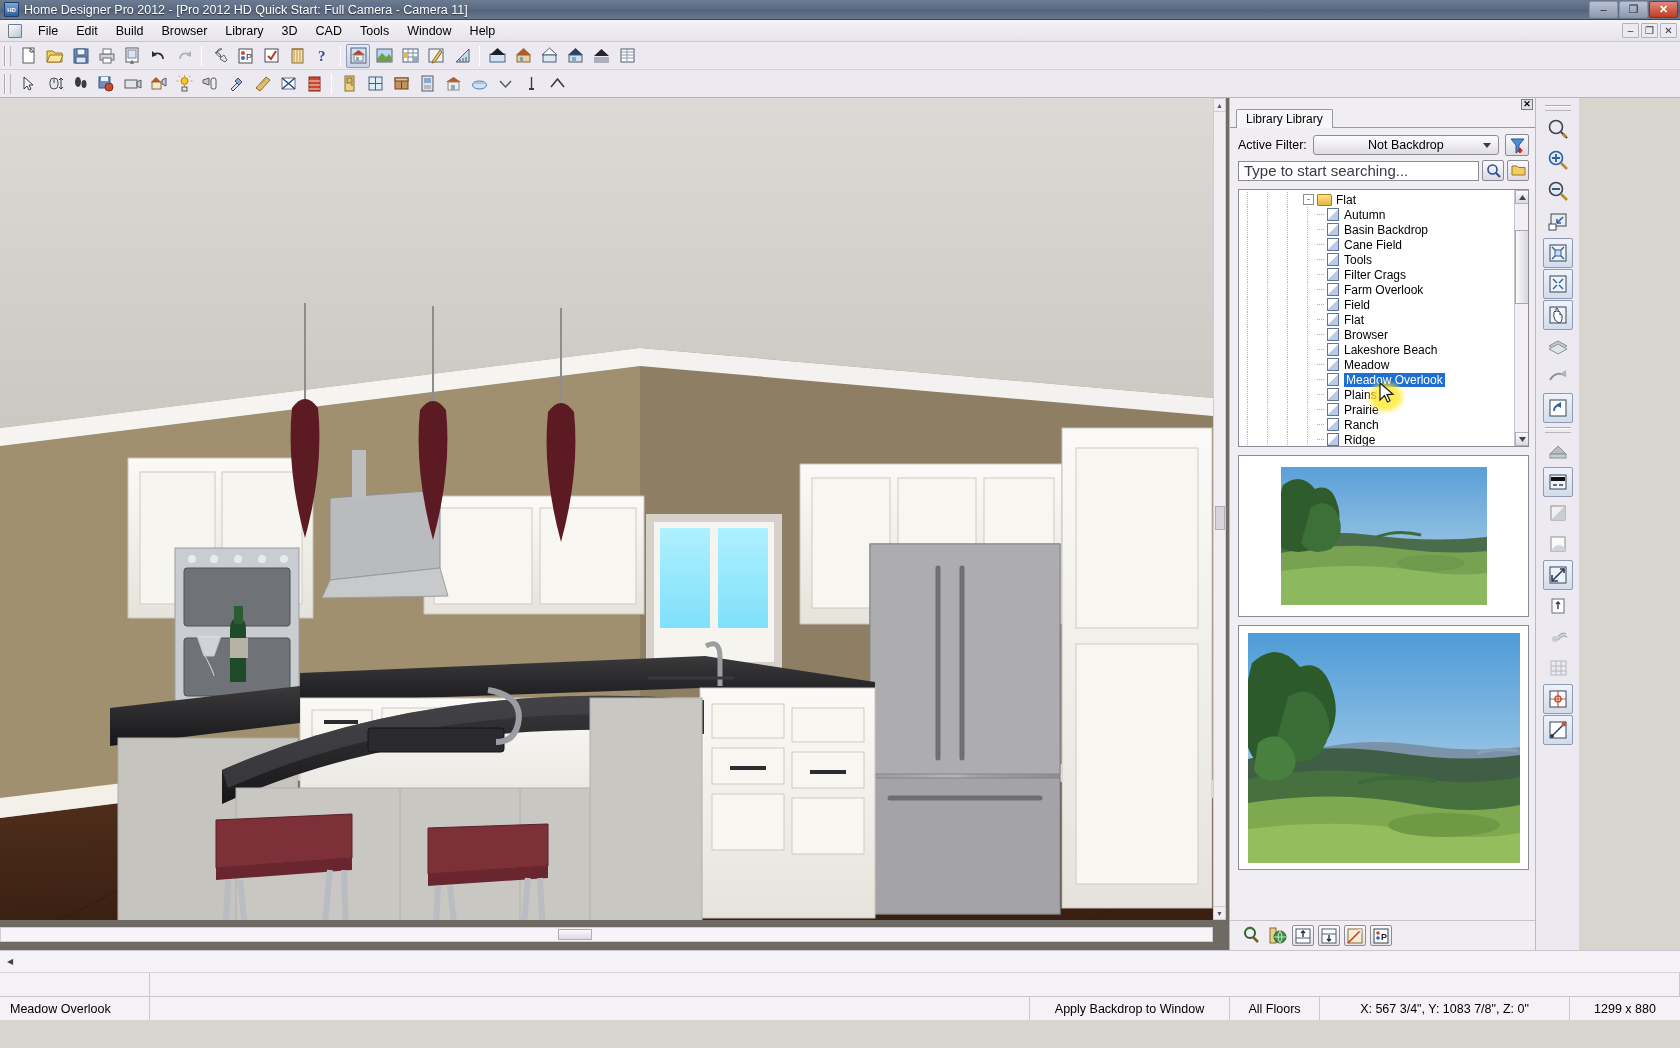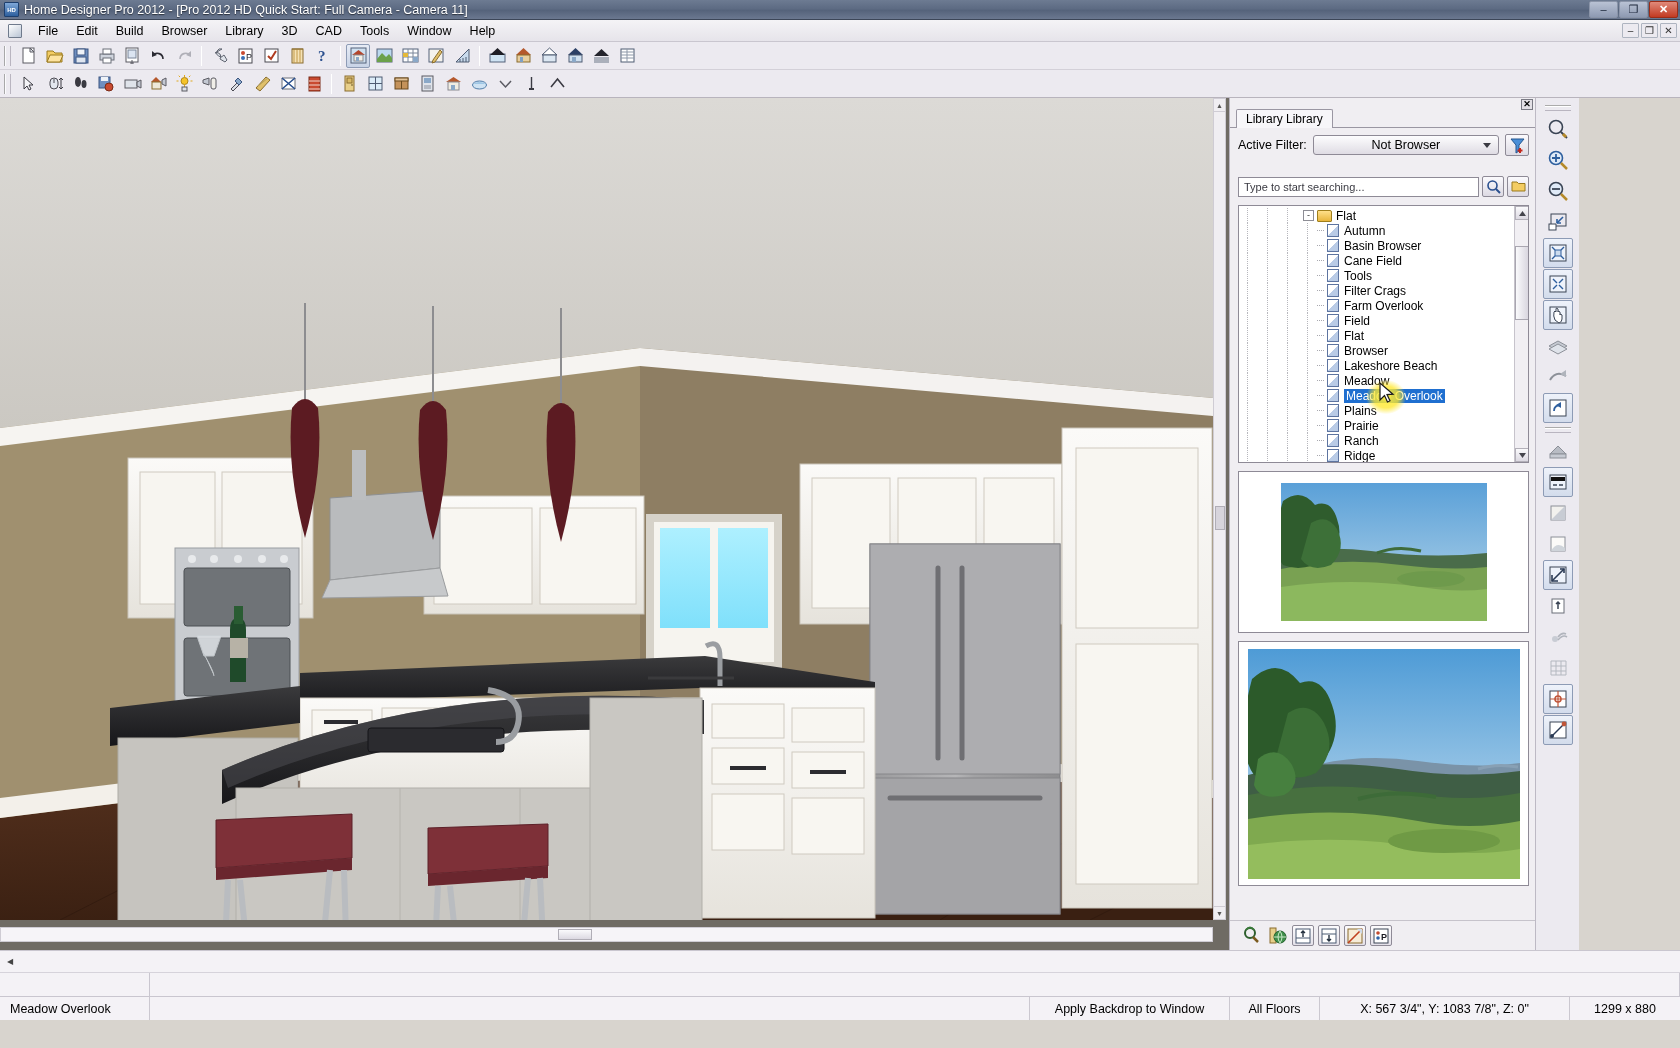--- a/index.html
+++ b/index.html
@@ -63,31 +63,31 @@
   #hscroll-doc { position:absolute; left:0; bottom:8px; width:1213px; height:15px; background:#f6f4f8; border:1px solid #cfccd4; }
   
   #libpanel { width:306px; height:852px; background:#f0eef2; border-left:1px solid #b9b5c0; position:relative; }
   #libpanel .closebar { height:12px; display:flex; justify-content:flex-end; align-items:center; padding-right:2px; }
   #libpanel .xbtn { width:12px;height:11px;border:1px solid #7a7a84;background:#e3e0e6;font-size:9px;line-height:9px;text-align:center;font-weight:bold; }
   .tabrow { height:18px; padding-left:6px; display:flex; align-items:flex-end; border-bottom:1px solid #9a96a2; }
   .tab {
     padding:2px 9px 2px 9px; background:#f7f6f9; border:1px solid #9a96a2; border-bottom:none;
     font-size:12px; border-radius:2px 2px 0 0; position:relative; top:1px;
   }
-  .filterrow { display:flex; align-items:center; padding:6px 6px 20px 8px; gap:6px; }
+  .filterrow { display:flex; align-items:center; padding:6px 6px 4px 8px; gap:6px; }
   .filterrow .lbl { font-size:12.5px; }
   .combo {
     flex:1; height:20px; border:1px solid #8e8a96; border-radius:3px;
     background:linear-gradient(to bottom,#fdfdfe,#dfdce4);
     display:flex; align-items:center; justify-content:center; position:relative; font-size:12.5px;
   }
   .combo .arrow { position:absolute; right:7px; top:7px; border-left:4px solid transparent;border-right:4px solid transparent;border-top:5px solid #3a3a42; }
   .funnelbtn { width:24px;height:22px;border:1px solid #8e8a96;border-radius:2px;background:linear-gradient(to bottom,#fbfafd,#dedbe4);display:flex;align-items:center;justify-content:center; }
   .searchrow { display:flex; align-items:center; padding:0 6px 0 8px; gap:3px; }
-  .searchbox { flex:1; height:20px; background:#fff; border:1px solid #8e8a96; padding:2px 5px; font-size:11px; color:#3a3a42; display:flex; align-items:center; }
+  .searchbox { flex:1; height:20px; background:#fff; border:1px solid #8e8a96; padding:2px 5px; font-size:15px; color:#3a3a42; display:flex; align-items:center; }
   .sqbtn { width:22px;height:21px;border:1px solid #8e8a96;border-radius:2px;background:linear-gradient(to bottom,#fbfafd,#dddae3);display:flex;align-items:center;justify-content:center; }
   .treebox { margin:8px 6px 0 8px; height:258px; background:#fff; border:1px solid #8e8a96; position:relative; overflow:hidden; }
   .treescroll { position:absolute; right:0; top:0; width:14px; height:100%; background:#f1eff3; border-left:1px solid #c6c3cb; }
   .treescroll .up,.treescroll .dn { height:14px;width:14px;background:linear-gradient(to bottom,#fafafc,#dcd9e2);border:1px solid #b3b0b9;display:flex;align-items:center;justify-content:center; }
   .treescroll .thumb { position:absolute; left:0; top:40px; width:14px; height:74px; background:linear-gradient(to right,#fafafc,#d9d6df); border:1px solid #a9a6b0; }
   .treerows { position:absolute; left:0; top:0; right:14px; top:2px; }
   .trow { height:15px; display:flex; align-items:center; font-size:12px; white-space:nowrap; }
   .trow .guides { width:78px; height:15px; position:relative; }
   .trow .guides i { position:absolute; top:0; width:1px; height:15px; background:repeating-linear-gradient(to bottom,#b7b7bd 0 1px,transparent 1px 2px); }
   .expander { width:11px;height:11px;border:1px solid #8d8d95;background:#fff;font-size:9px;line-height:9px;text-align:center;margin-right:3px;color:#333; }
@@ -656,21 +656,21 @@
       <div class="xbtn">✕</div>
     </div>
 
     <div class="tabrow">
       <div class="tab">Library Library</div>
     </div>
 
     <div class="filterrow">
       <span class="lbl">Active Filter:</span>
       <div class="combo">
-        <span>Not Browser</span>
+        <span>Not Backdrop</span>
         <span class="arrow"></span>
       </div>
       <div class="funnelbtn">
         <svg width="17" height="17">
             <path d="M2 2 h13 l-5 6 v6 l-3 2 v-8z" fill="#4a8fd8" stroke="#25578f"></path>
             <path d="M11 11 v5 M8.5 13.5 h5" stroke="#c4271a" stroke-width="2"></path>
           </svg>
       </div>
     </div>
 
@@ -715,21 +715,21 @@
         </div>
         <div class="trow">
           <div class="guides">
               <i style="left:8px"></i>
               <i style="left:28px"></i>
               <i style="left:48px"></i>
               <i style="left:68px"></i>
             </div>
           <div class="dashlead"></div>
           <div class="pageico"></div>
-          <span class="label">Basin Browser</span>
+          <span class="label">Basin Backdrop</span>
         </div>
         <div class="trow">
           <div class="guides">
               <i style="left:8px"></i>
               <i style="left:28px"></i>
               <i style="left:48px"></i>
               <i style="left:68px"></i>
             </div>
           <div class="dashlead"></div>
           <div class="pageico"></div>

